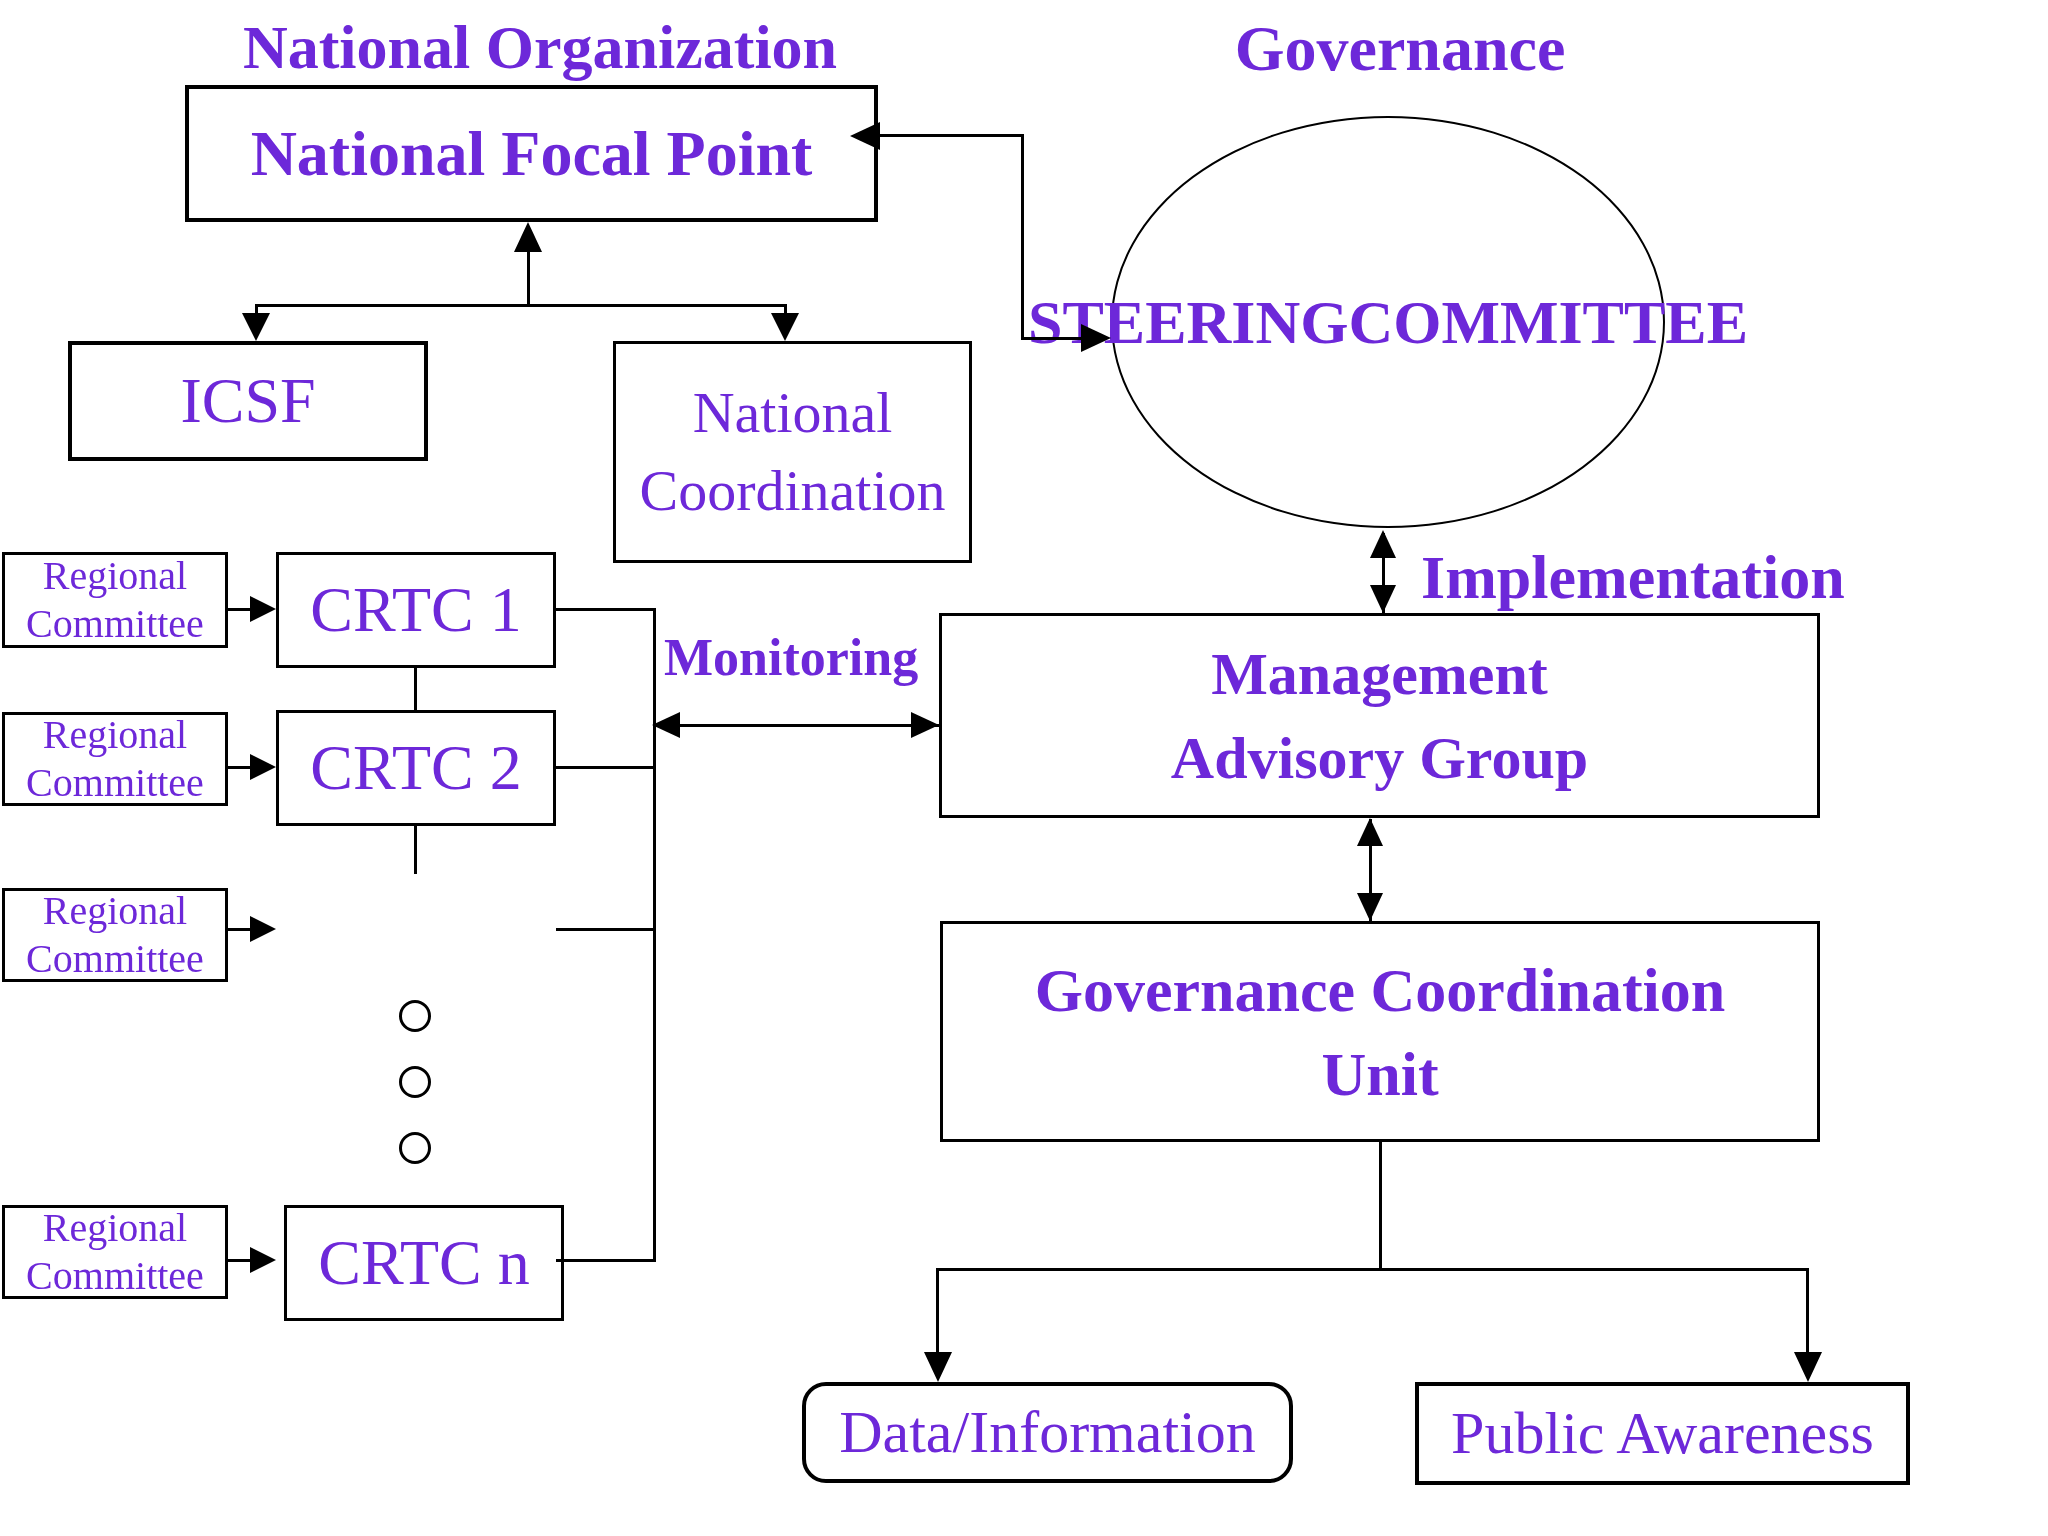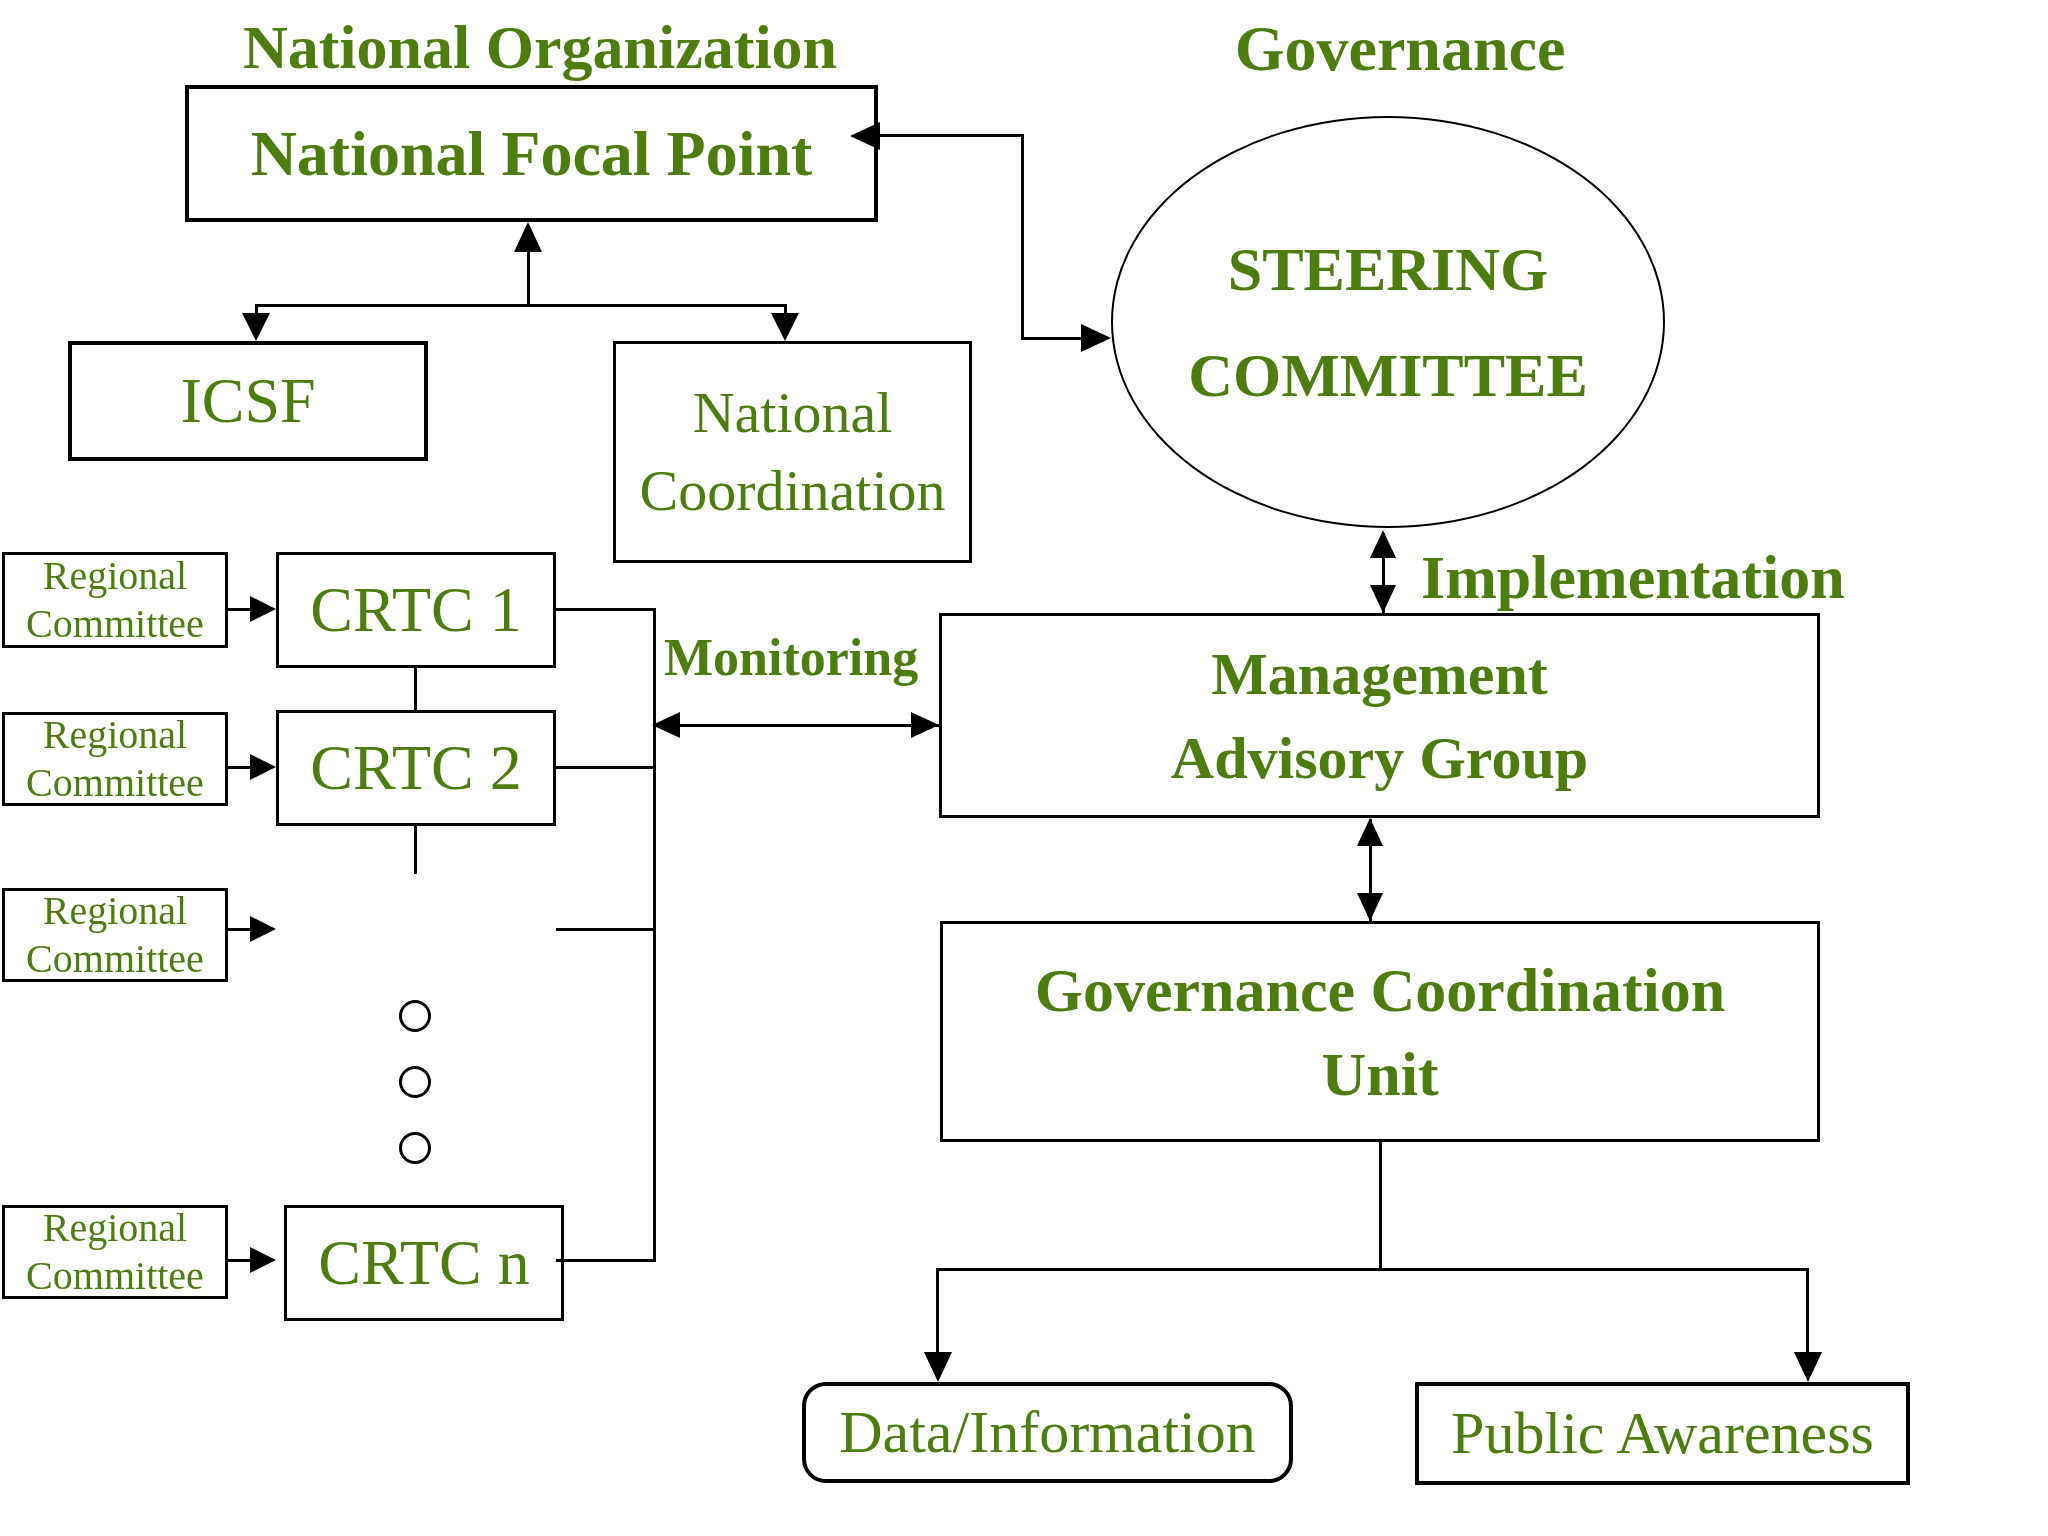--- a/index.html
+++ b/index.html
@@ -1,30 +1,30 @@
 <!DOCTYPE html>
 <html><head>
 <meta charset="utf-8">
 <style>
   html,body{margin:0;padding:0;background:#ffffff;}
   #canvas{
     position:relative;width:2048px;height:1536px;background:#ffffff;
-    font-family:"Liberation Serif","DejaVu Serif",serif;color:#4d7c0f;overflow:hidden;
+    font-family:"Liberation Serif","DejaVu Serif",serif;color:#6d28d9;overflow:hidden;
   }
   .box{
     position:absolute;border:3px solid #000;background:#fff;
     display:flex;flex-direction:column;align-items:center;justify-content:center;
     text-align:center;box-sizing:border-box;
   }
   .line{position:absolute;background:#000;}
   .tri{position:absolute;width:0;height:0;}
   .title{position:absolute;font-weight:bold;white-space:nowrap;}
   .ellipse{
     position:absolute;border:2px solid #000;border-radius:50%;background:#fff;
-    display:flex;flex-direction:column;align-items:center;justify-content:center;
+    display:flex;flex-direction:row;align-items:center;justify-content:center;
     text-align:center;box-sizing:border-box;
   }
   .dot{position:absolute;width:32px;height:32px;border:3px solid #000;border-radius:50%;
     background:#fff;box-sizing:border-box;}
 </style>
 </head>
 <body>
 
 <div id="canvas">
 

